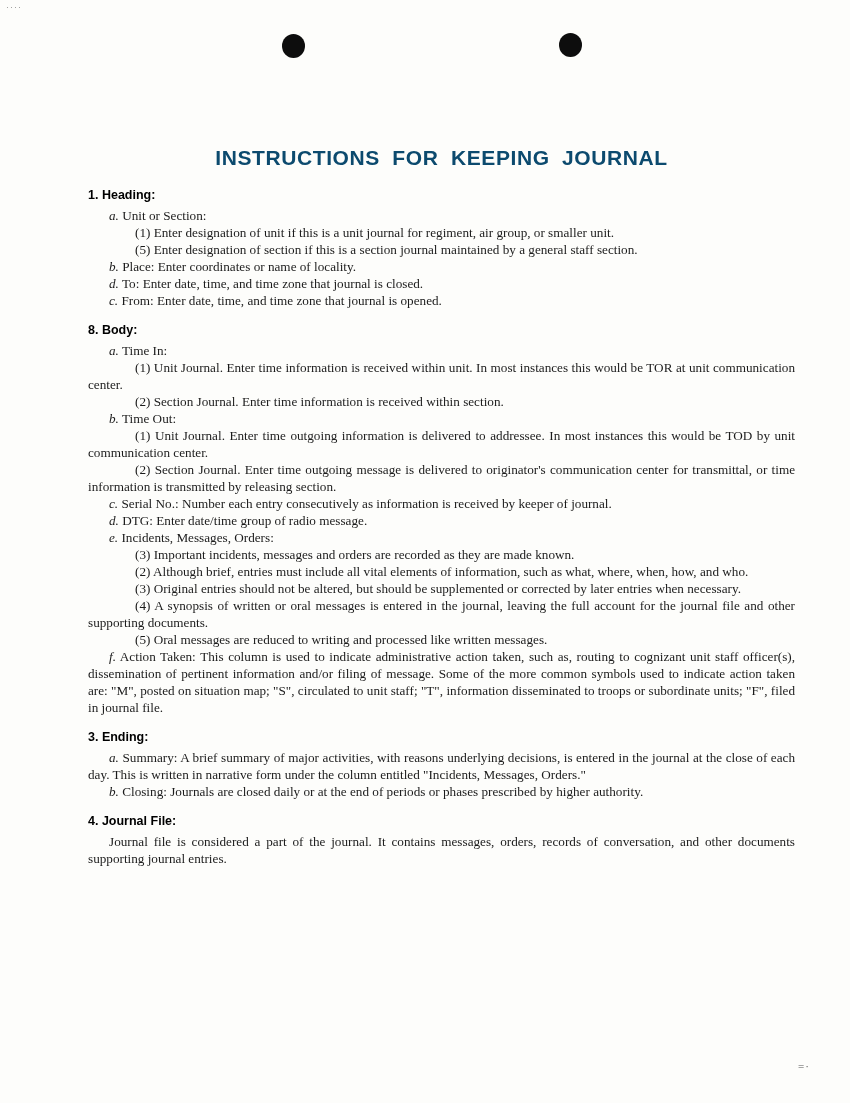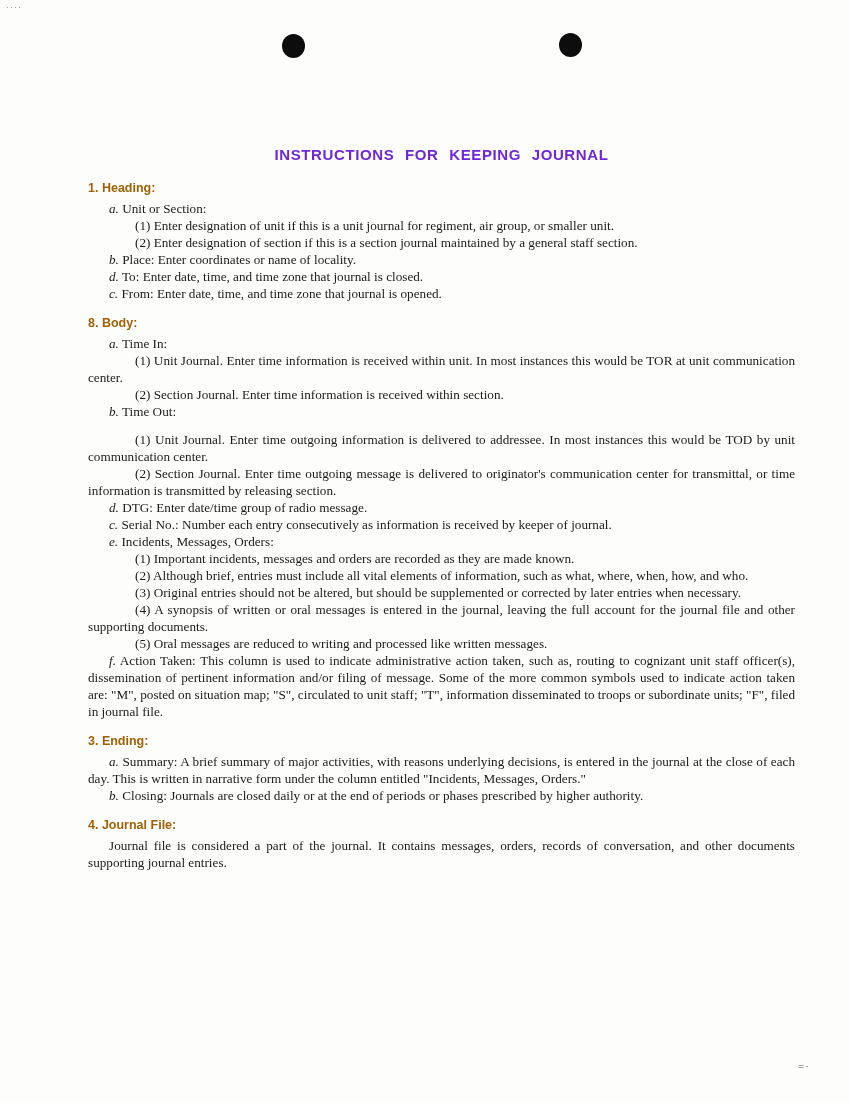--- a/index.html
+++ b/index.html
@@ -32,43 +32,43 @@
   .artifact.br { left:798px; top:1060px; font-size:11px; color:#555; }
   .doc {
     position:absolute;
     left:88px; top:146px;
     width:707px;
   }
   .doc-title {
     text-align:center;
     font-family:"Liberation Sans", sans-serif;
     font-weight:bold;
-    font-size:15px;
+    font-size:21px;
     letter-spacing:0.6px;
     word-spacing:6px;
     margin:0 0 18px 0;
-    color:#6d28d9;
+    color:#0c4a6e;
   }
   .sec-head {
     font-family:"Liberation Sans", sans-serif;
     font-weight:bold;
     font-size:12.5px;
     margin:14px 0 5px 0;
-    color:#a16207;
+    color:#000000;
   }
   section:first-of-type .sec-head { margin-top:8px; }
   .para {
     margin:0;
     font-size:13.2px;
     line-height:17px;
     text-align:justify;
   }
   .para.lvl1 { text-indent:21px; }
   .para.lvl2 { text-indent:47px; }
-  .para.gap  { margin-top:11px; }
+  .para.gap  { }
   .para i {
     font-style:italic;
   }
   .gpo-note {
     position:absolute;
     left:478px; top:1028px;
     font-family:"Liberation Sans", sans-serif;
     font-weight:bold;
     font-size:10.5px;
     letter-spacing:0.3px;
@@ -87,37 +87,37 @@
   <div class="punch-dot left"></div>
   <div class="punch-dot right"></div>
 
   <div class="doc">
     <h1 class="doc-title">INSTRUCTIONS FOR KEEPING JOURNAL</h1>
 
   <section>
         <h2 class="sec-head">1. Heading:</h2>
         <p class="para lvl1"><i>a.</i> <span>Unit or Section:</span></p>
         <p class="para lvl2"><span>(1) Enter designation of unit if this is a unit journal for regiment, air group, or smaller unit.</span></p>
-        <p class="para lvl2"><span>(2) Enter designation of section if this is a section journal maintained by a general staff section.</span></p>
+        <p class="para lvl2"><span>(5) Enter designation of section if this is a section journal maintained by a general staff section.</span></p>
         <p class="para lvl1"><i>b.</i> <span>Place: Enter coordinates or name of locality.</span></p>
         <p class="para lvl1"><i>d.</i> <span>To: Enter date, time, and time zone that journal is closed.</span></p>
         <p class="para lvl1"><i>c.</i> <span>From: Enter date, time, and time zone that journal is opened.</span></p>
       </section>
       <section>
         <h2 class="sec-head">8. Body:</h2>
         <p class="para lvl1"><i>a.</i> <span>Time In:</span></p>
         <p class="para lvl2"><span>(1) Unit Journal.  Enter time information is received within unit.  In most instances this would be TOR at unit communication center.</span></p>
         <p class="para lvl2"><span>(2) Section Journal.  Enter time information is received within section.</span></p>
         <p class="para lvl1"><i>b.</i> <span>Time Out:</span></p>
         <p class="para lvl2 gap"><span>(1) Unit Journal.  Enter time outgoing information is delivered to addressee.  In most instances this would be TOD by unit communication center.</span></p>
         <p class="para lvl2"><span>(2) Section Journal.  Enter time outgoing message is delivered to originator's communication center for transmittal, or time information is transmitted by releasing section.</span></p>
+        <p class="para lvl1"><i>c.</i> <span>Serial No.: Number each entry consecutively as information is received by keeper of journal.</span></p>
         <p class="para lvl1"><i>d.</i> <span>DTG: Enter date/time group of radio message.</span></p>
-        <p class="para lvl1"><i>c.</i> <span>Serial No.: Number each entry consecutively as information is received by keeper of journal.</span></p>
         <p class="para lvl1"><i>e.</i> <span>Incidents, Messages, Orders:</span></p>
-        <p class="para lvl2"><span>(1) Important incidents, messages and orders are recorded as they are made known.</span></p>
+        <p class="para lvl2"><span>(3) Important incidents, messages and orders are recorded as they are made known.</span></p>
         <p class="para lvl2"><span>(2) Although brief, entries must include all vital elements of information, such as what, where, when, how, and who.</span></p>
         <p class="para lvl2"><span>(3) Original entries should not be altered, but should be supplemented or corrected by later entries when necessary.</span></p>
         <p class="para lvl2"><span>(4) A synopsis of written or oral messages is entered in the journal, leaving the full account for the journal file and other supporting documents.</span></p>
         <p class="para lvl2"><span>(5) Oral messages are reduced to writing and processed like written messages.</span></p>
         <p class="para lvl1"><i>f.</i> <span>Action Taken: This column is used to indicate administrative action taken, such as, routing to cognizant unit staff officer(s), dissemination of pertinent information and/or filing of message.  Some of the more common symbols used to indicate action taken are: "M", posted on situation map; "S", circulated to unit staff; "T", information disseminated to troops or subordinate units; "F", filed in journal file.</span></p>
       </section>
       <section>
         <h2 class="sec-head">3. Ending:</h2>
         <p class="para lvl1"><i>a.</i> <span>Summary: A brief summary of major activities, with reasons underlying decisions, is entered in the journal at the close of each day.  This is written in narrative form under the column entitled "Incidents, Messages, Orders."</span></p>
         <p class="para lvl1"><i>b.</i> <span>Closing: Journals are closed daily or at the end of periods or phases prescribed by higher authority.</span></p>

